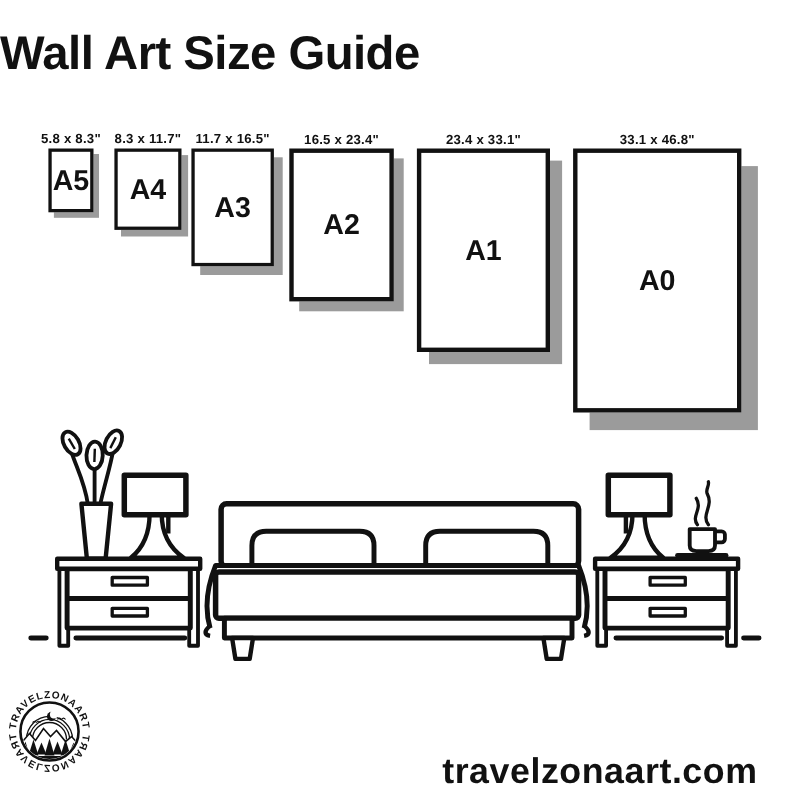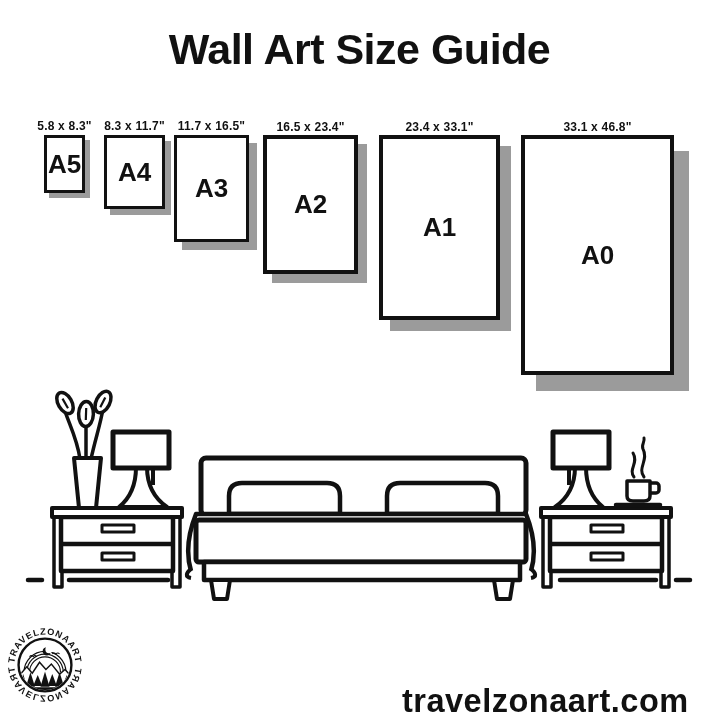--- a/index.html
+++ b/index.html
@@ -4,21 +4,21 @@
 <title>Wall Art Size Guide</title>
 <style>
   :root{ --ink:#111111; --shadow:#9b9b9b; --background:#ffffff; }
   html,body{margin:0;padding:0;background:#e8e8e8;}
   .canvas{
     position:relative; width:720px; height:720px; margin:0 auto;
     background:var(--background); overflow:hidden;
     font-family:"Liberation Sans", sans-serif; color:var(--ink);
   }
   .title{
-    position:absolute; top:28px; left:12px; width:695px; text-align:center;
+    position:absolute; top:28px; left:0; width:695px; text-align:left;
     font-size:43px; font-weight:800; letter-spacing:-0.5px; line-height:1;
   }
   .frame{
     position:absolute; top:135px; background:var(--background);
     border:3px solid var(--ink); box-sizing:border-box;
     display:flex; align-items:center; justify-content:center;
   }
   .frame .dims{
     position:absolute; bottom:100%; margin-bottom:5px; left:50%;
     transform:translateX(-50%); white-space:nowrap;

